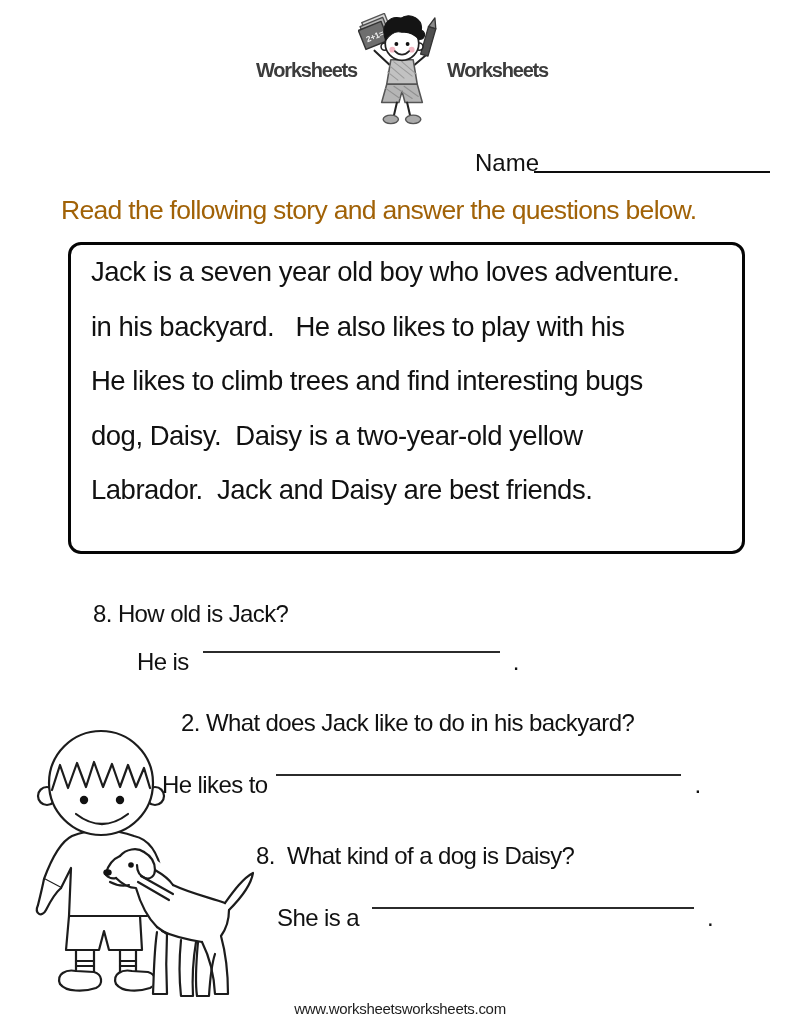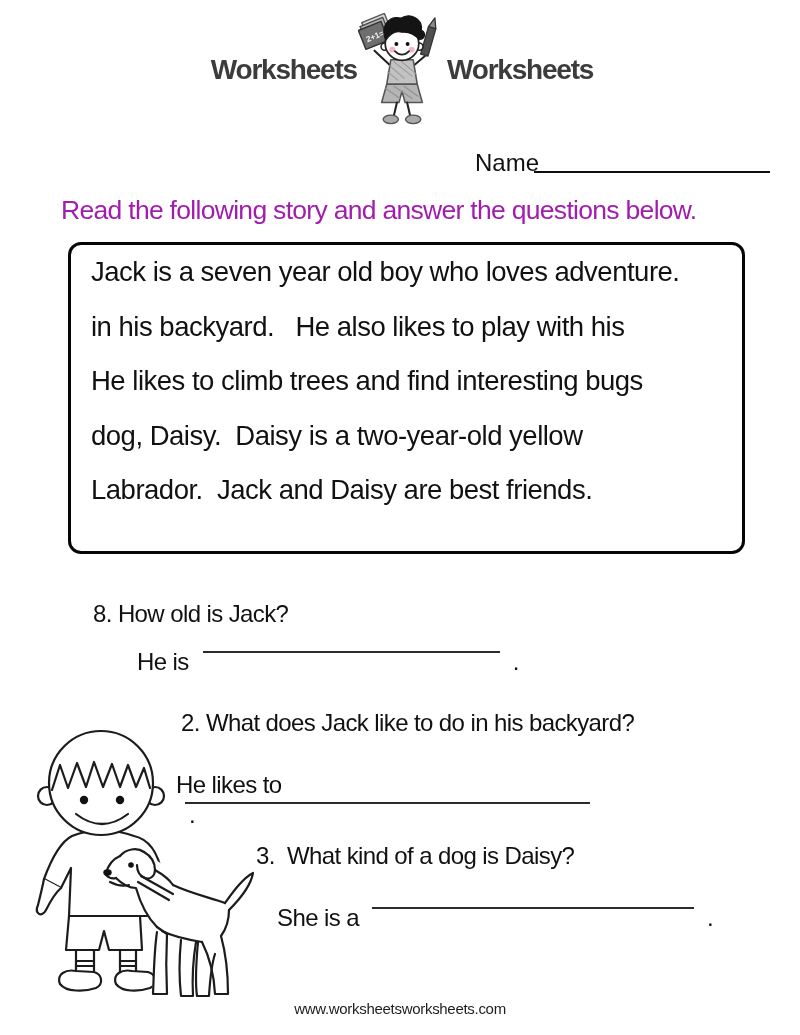--- a/index.html
+++ b/index.html
@@ -3,41 +3,41 @@
 <meta charset="utf-8">
 <style>
   html,body{margin:0;padding:0;background:#888;}
   .page{
     position:relative;width:800px;height:1035px;margin:0 auto;background:#ffffff;
     font-family:"Liberation Sans",sans-serif;color:#1a1a1a;overflow:hidden;
   }
   
   .logo{position:absolute;left:222px;top:10px;width:360px;height:120px;
         display:flex;align-items:center;justify-content:center;}
-  .logo-text{font-size:28px;font-weight:bold;color:#3c3c3c;letter-spacing:-1.2px;white-space:nowrap;}
+  .logo-text{font-size:20px;font-weight:bold;color:#3c3c3c;letter-spacing:-1.2px;white-space:nowrap;}
   .logo-boy{width:88px;height:114px;flex:0 0 auto;margin:0 1px;}
   
   .name-label{position:absolute;left:475px;top:149px;font-size:24px;color:#111;}
   .name-line{position:absolute;left:534px;top:171px;width:236px;height:0;border-bottom:2.6px solid #0d0d0d;}
   
   .instruction{position:absolute;left:61px;top:195px;font-size:26.5px;letter-spacing:-0.7px;
-               color:#a21caf;white-space:nowrap;}
+               color:#a16207;white-space:nowrap;}
   
   .story-box{position:absolute;left:68px;top:242px;width:651px;height:306px;
              border:3px solid #050505;border-radius:13px;padding:0 0 0 20px;box-sizing:content-box;}
   .story-line{font-size:27.5px;line-height:54.5px;letter-spacing:-0.5px;color:#111;white-space:pre;}
   
   .q-text{position:absolute;font-size:24px;letter-spacing:-0.6px;color:#111;white-space:pre;}
   .q1{left:93px;top:600px;}
   .q2{left:181px;top:709px;}
   .q3{left:256px;top:842px;}
   .answer-row{position:absolute;display:flex;align-items:flex-start;font-size:24px;
               letter-spacing:-0.6px;color:#111;white-space:pre;}
   .a1{left:137px;top:648px;}
-  .a2{left:176px;top:771px;flex-direction:column;}
+  .a2{left:162px;top:771px;}
   .a3{left:277px;top:904px;}
   .blank{display:inline-block;height:0;border-bottom:2.6px solid #2b2b2b;position:relative;top:3px;}
   .blank-1{width:297px;margin-left:14px;}
   .blank-2{width:405px;margin-left:9px;}
   .blank-3{width:322px;margin-left:13px;}
   .period{margin-left:13px;}
   
   .illustration{position:absolute;left:16px;top:726px;width:268px;height:282px;}
   
   .footer-url{position:absolute;left:0;right:0;top:1000px;text-align:center;
@@ -114,21 +114,21 @@
     <span class="period">.</span>
   </div>
 
   <div class="q-text q2">2. What does Jack like to do in his backyard?</div>
   <div class="answer-row a2">
     <span>He likes to</span>
     <span class="blank blank-2"></span>
     <span class="period">.</span>
   </div>
 
-  <div class="q-text q3">3.  What kind of a dog is Daisy?</div>
+  <div class="q-text q3">8.  What kind of a dog is Daisy?</div>
   <div class="answer-row a3">
     <span>She is a</span>
     <span class="blank blank-3"></span>
     <span class="period">.</span>
   </div>
 
   <svg class="illustration" viewBox="0 0 268 282" aria-hidden="true">
     <g stroke="#1c1c1c" stroke-width="2.2" fill="none" stroke-linecap="round" stroke-linejoin="round">
 
       <path d="M56,110 C44,116 35,134 28,153 L45,162 C49,154 52,148 55,142 L53,190 L148,190 L146,148 C142,126 132,113 118,110 C100,103 72,103 56,110 Z" fill="#fff"></path>

